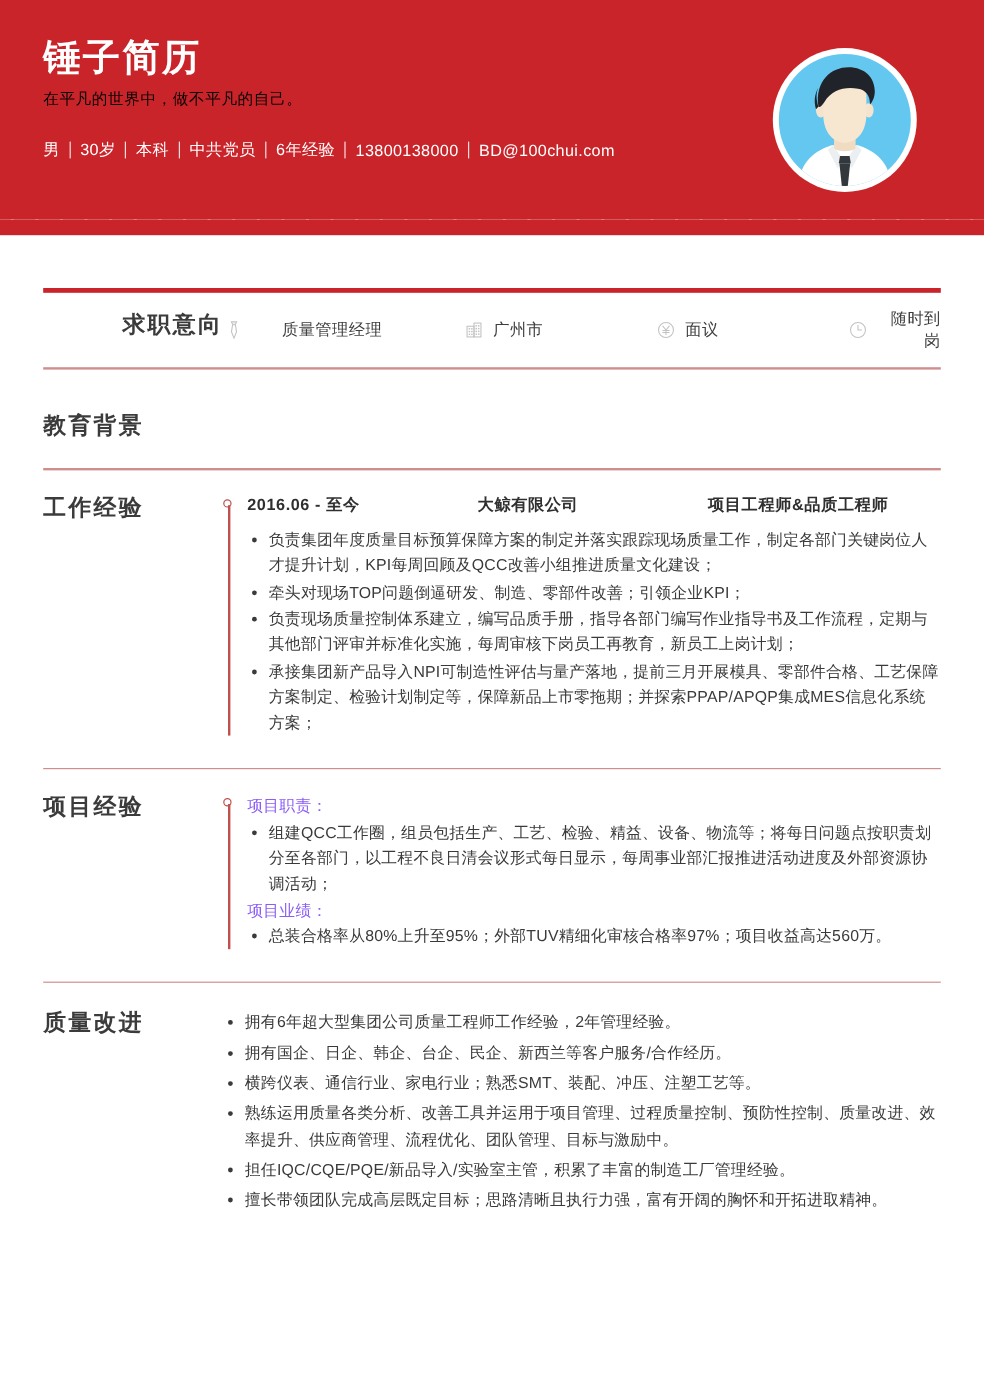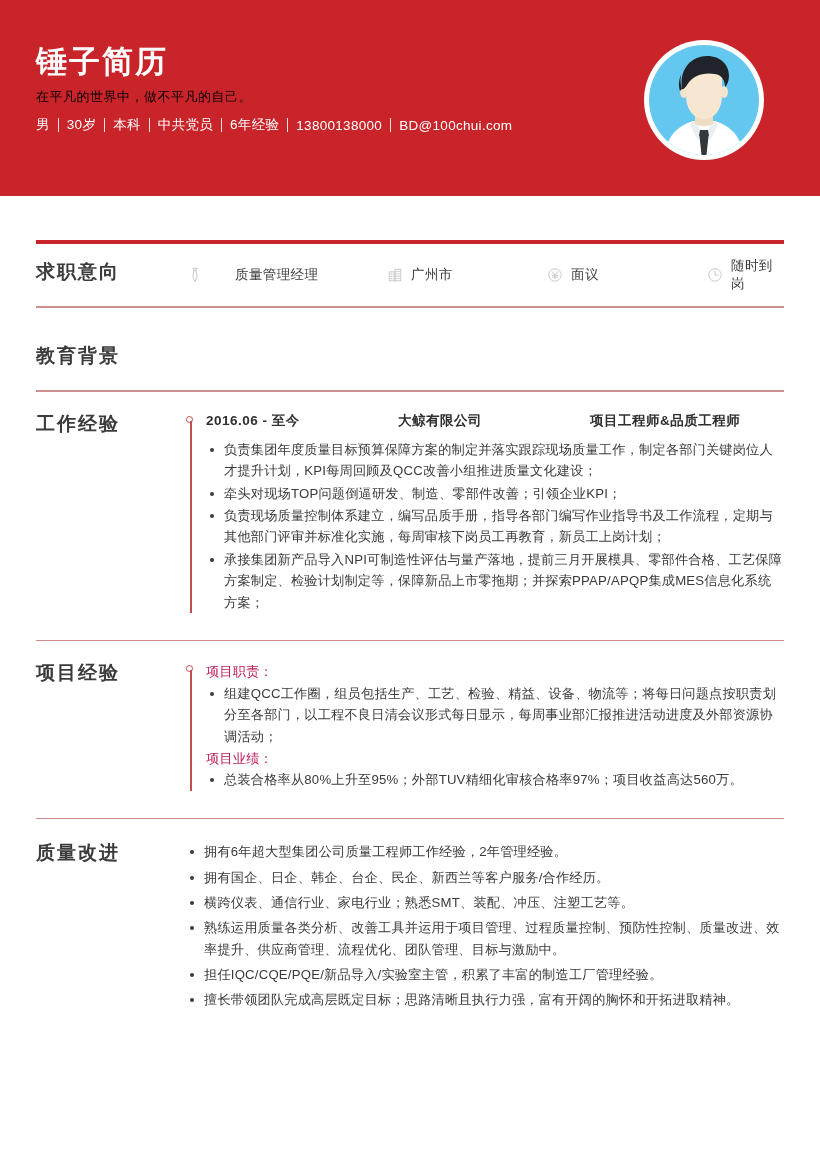--- a/index.html
+++ b/index.html
@@ -24,21 +24,21 @@
   .header {
     position: relative;
     width: 820px;
     height: 196px;
     background: #c9242a;
     box-sizing: border-box;
   }
   .header-inner {
     position: absolute;
     left: 36px;
-    top: 43px;
+    top: 29px;
     width: 560px;
   }
   .hd-name {
     font-size: 31px;
     font-weight: bold;
     color: #ffffff;
     letter-spacing: 2px;
     line-height: 1.2;
     margin: 0 0 8px 0;
   }
@@ -231,28 +231,28 @@
     position: absolute;
     left: 4px;
     top: 9px;
     width: 4px;
     height: 4px;
     background: #3a3a3a;
     border-radius: 50%;
   }
   .sub-head {
     font-size: 13.2px;
-    color: #be185d;
+    color: #8b5cf6;
     line-height: 1.62;
     letter-spacing: .2px;
     margin: 0;
   }
 
   
-  .sec-pad-intent   { padding: 16px 0 16px 0; }
+  .sec-pad-intent   { padding: 16px 0 16px 0; text-align: right; }
   .sec-pad-edu      { padding: 36px 0 24px 0; align-items: center; }
   .sec-pad-work     { padding: 20px 0 26px 0; }
   .sec-pad-proj     { padding: 20px 0 26px 0; }
   .sec-pad-self     { padding: 22px 0 20px 0; }
 
   .self ul.bullets li { margin-bottom: 4px; }
 </style>
 </head>
 <body>
 

